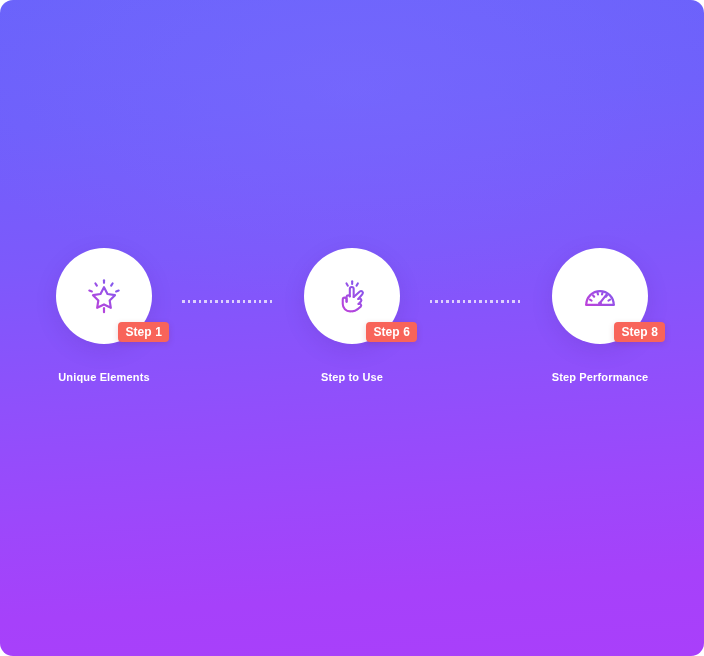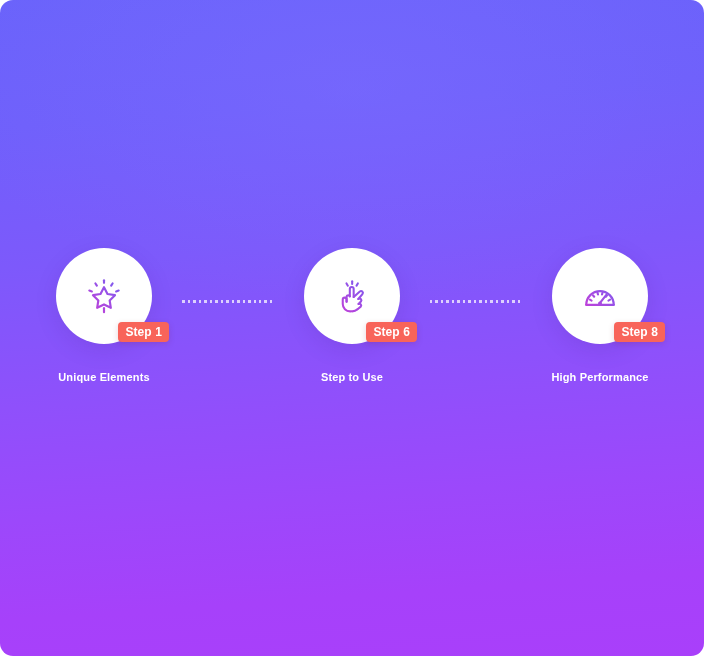--- a/index.html
+++ b/index.html
@@ -223,17 +223,17 @@
               <path d="M15.6 23.2 L17.0 24.8"></path>
               <path d="M21.0 20.1 L21.6 22.2"></path>
               <path d="M27.0 20.1 L26.4 22.2"></path>
               <path d="M32.4 23.2 L31.0 24.8"></path>
               <path d="M36.1 28.4 L34.1 29.5"></path>
             </g>
           </svg>
         </div>
         <span class="badge">Step 8</span>
       </div>
-      <div class="step-label">High Performance</div>
+      <div class="step-label">Step Performance</div>
     </div>
 
   </div>
 </div>
 
 </body></html>

